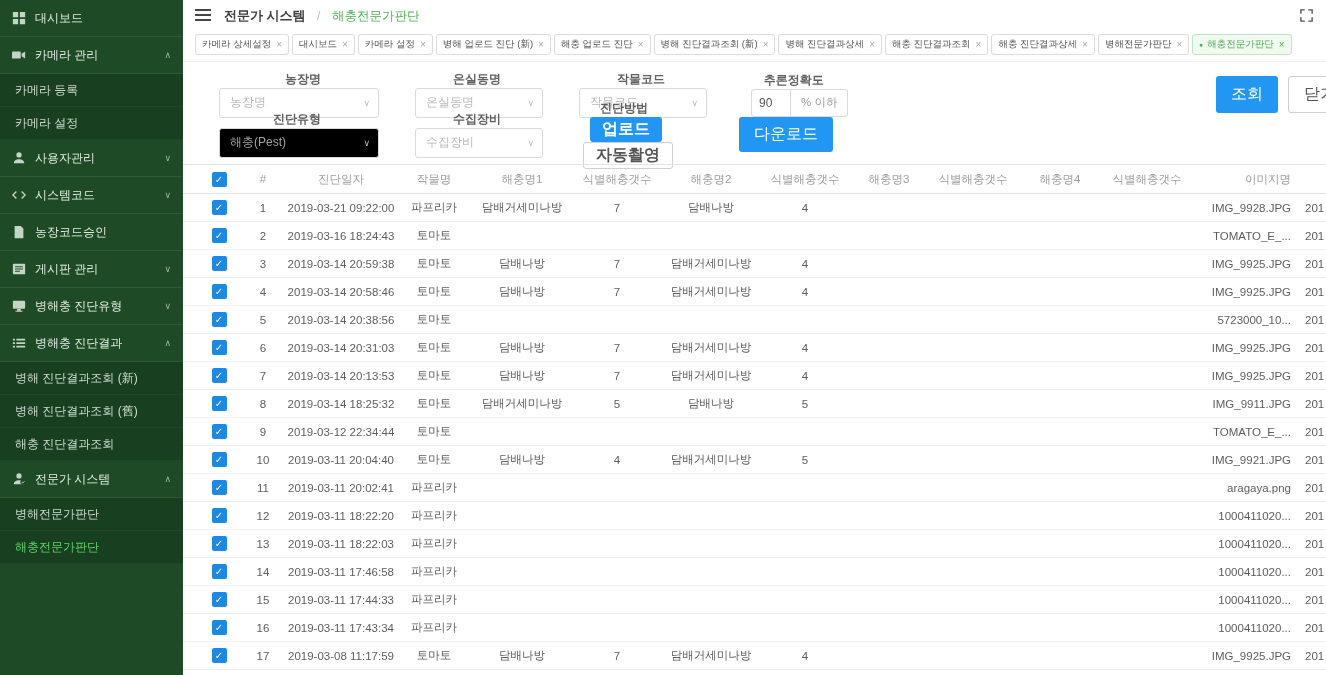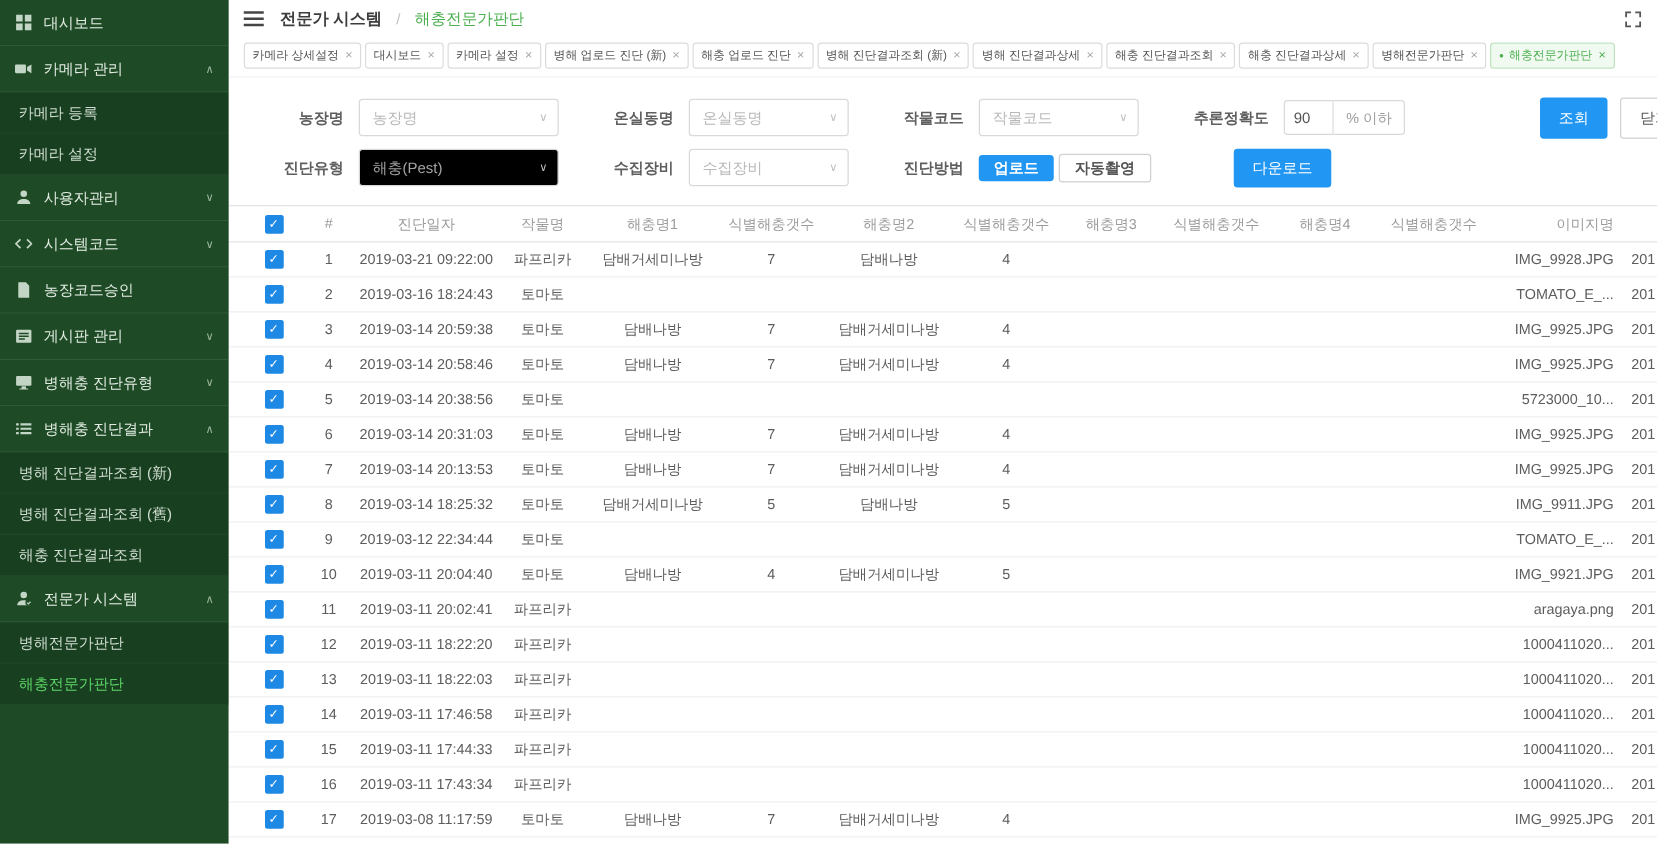--- a/index.html
+++ b/index.html
@@ -37,33 +37,33 @@
   .tab { display: flex; align-items: center; border: 1px solid #dcdcdc; border-radius: 3px; padding: 3px 6px; font-size: 9.5px; color: #555; background: #fff; white-space: nowrap; flex: none; cursor: pointer; }
   .tab-close { margin-left: 5px; color: #a8a8a8; font-size: 10px; line-height: 1; cursor: pointer; }
   .tab.active { color: var(--accent-green, #4caf50); border-color: #bfe3c1; background: #f1faf1; }
   .tab.active .tab-close { color: var(--accent-green, #4caf50); }
   .tab-dot { font-size: 6.5px; margin-right: 4px; color: var(--accent-green, #4caf50); }
 
   
   .filters { flex: none; padding: 16px 0 14px; }
   .frow { display: flex; align-items: center; height: 32px; padding-left: 36px; }
   .frow + .frow { margin-top: 8px; }
-  .fgroup { display: flex; align-items: center; }
+  .fgroup { display: flex; align-items: center; flex-direction: column; }
   .gml { margin-left: 36px; }
   .g4 { margin-left: 44px; }
   .flabel { width: 56px; flex: none; text-align: right; margin-right: 12px; font-size: 12px; font-weight: 700; color: #5f5f5f; }
   .flabel.w60 { width: 60px; }
   .select { height: 30px; border: 1px solid #d9d9d9; border-radius: 3px; display: flex; align-items: center; justify-content: space-between; padding: 0 8px 0 10px; background: #fff; font-size: 12px; color: #b8b8b8; cursor: pointer; }
   .select.disabled { background: #000000; color: #a3a3a3; }
   .w160 { width: 160px; } .w128 { width: 128px; }
   .caret { font-size: 9px; color: #bdbdbd; }
   .igroup { display: flex; align-items: center; }
   .acc-input { width: 40px; height: 28px; border: 1px solid #d9d9d9; border-radius: 3px 0 0 3px; padding: 0 7px; font-size: 12px; color: #555; font-family: inherit; outline: none; }
   .acc-addon { height: 28px; border: 1px solid #d9d9d9; border-left: none; border-radius: 0 3px 3px 0; display: flex; align-items: center; padding: 0 10px; font-size: 11.5px; color: #9a9a9a; background: #fff; }
-  .btn { border: none; border-radius: 3px; font-size: 12px; padding: 7px 15px; cursor: pointer; font-family: inherit; white-space: nowrap; }
+  .btn { border: none; border-radius: 3px; font-size: 16px; padding: 7px 15px; cursor: pointer; font-family: inherit; white-space: nowrap; }
   .btn.blue { background: var(--accent-blue, #2196f3); color: #fff; }
   .btn.outline { background: #fff; border: 1px solid #d0d0d0; color: #555; }
   .btn.small { padding: 2px 12px; font-weight: bold; }
   .mgap { margin-left: 4px; }
   .dl { margin-left: 66px; }
   .fright { margin-left: auto; margin-right: -26px; display: flex; gap: 10px; flex: none; }
 
   
   .table { flex: 1; overflow: hidden; font-size: 11.5px; }
   .thead { display: flex; align-items: center; height: 30px; border-top: 1px solid #e4e4e4; border-bottom: 1px solid #e4e4e4; color: #9c9c9c; padding-left: 14px; }

